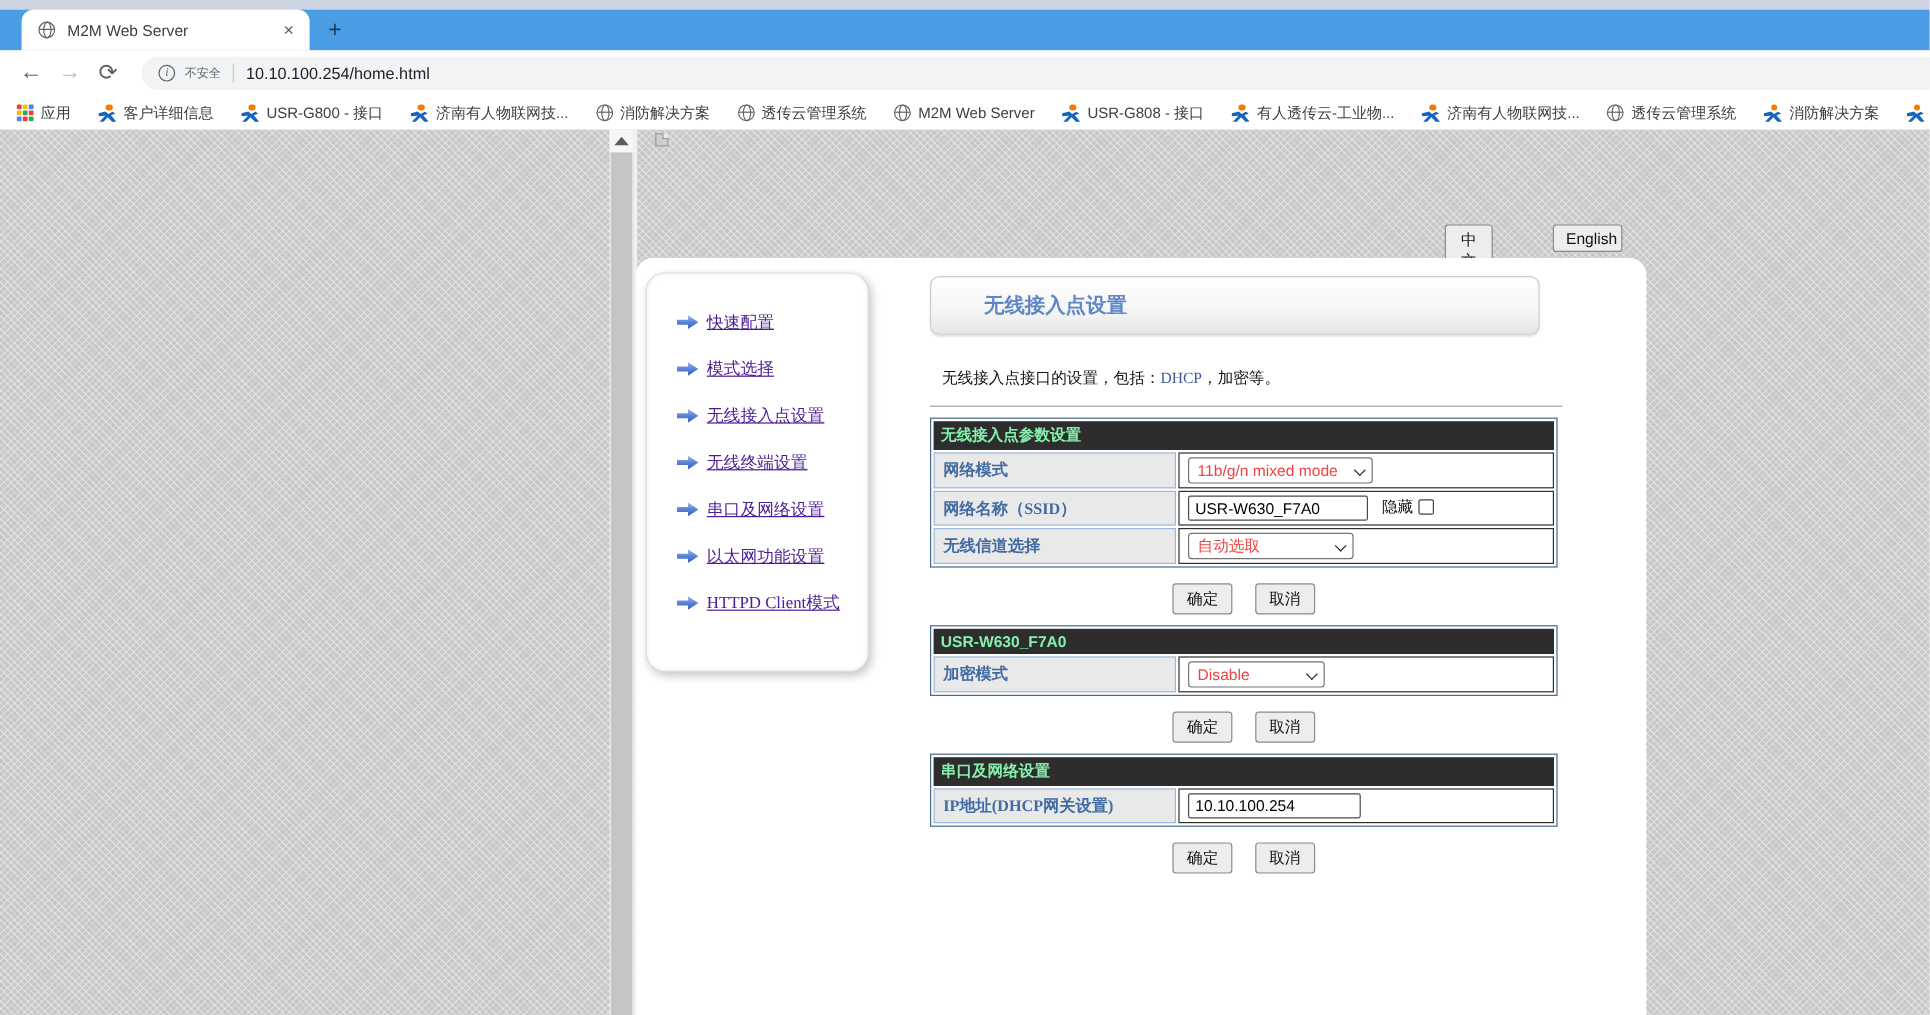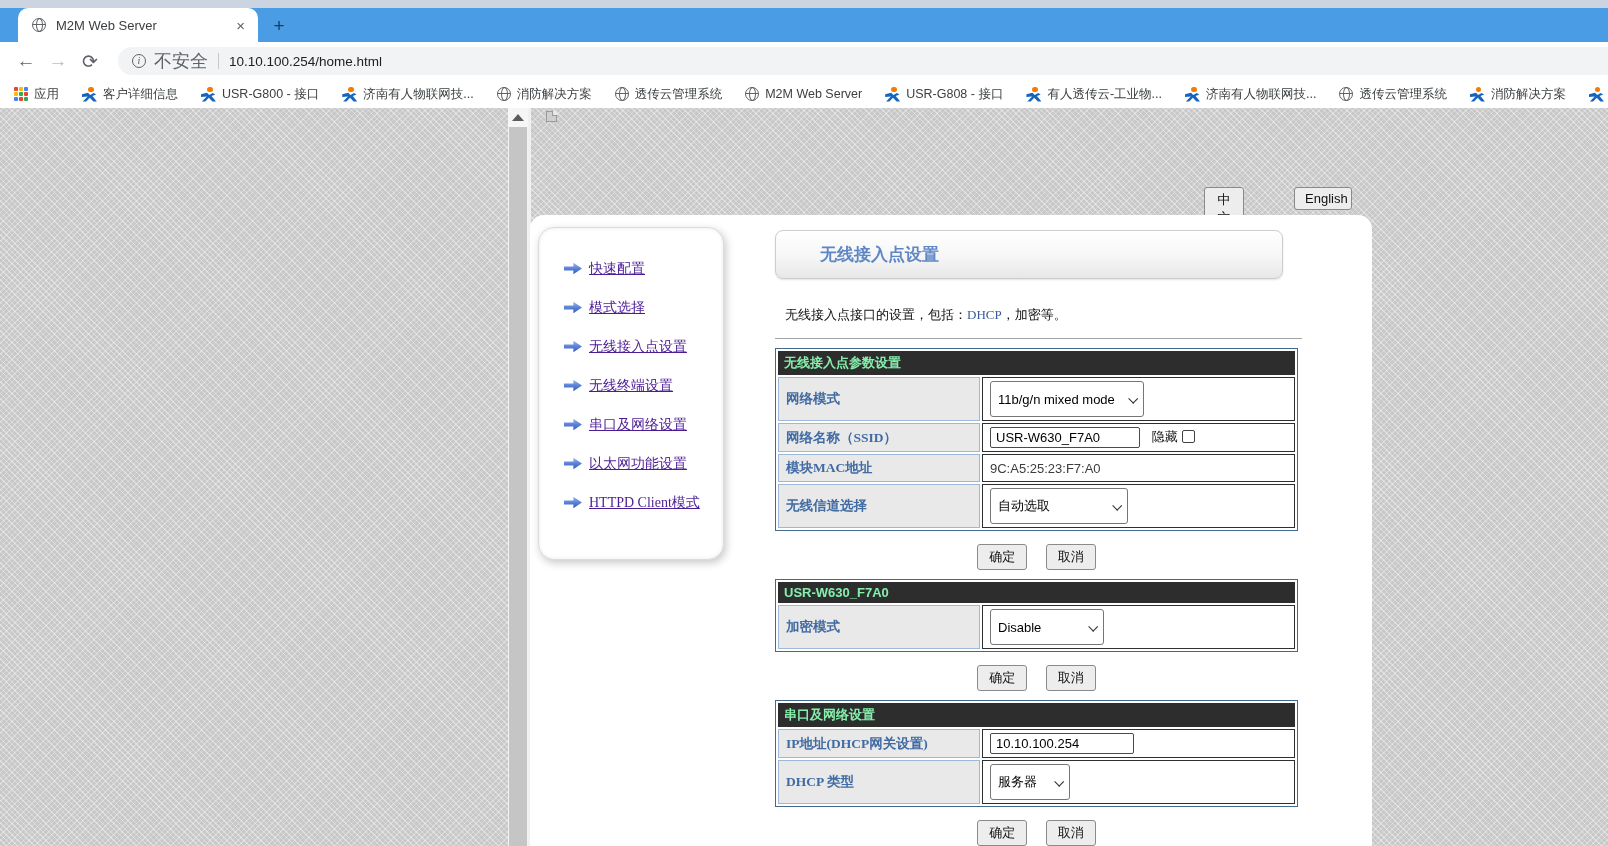--- a/index.html
+++ b/index.html
@@ -15,21 +15,21 @@
 
   .globe-ico { display:inline-block; position:relative; width:14px; height:14px; border:1.5px solid #5f6368; border-radius:50%; flex:none; }
   .globe-ico::before { content:""; position:absolute; left:0; right:0; top:4.5px; height:1.5px; background:#5f6368; }
   .globe-ico::after { content:""; position:absolute; left:3px; top:-1px; width:5px; height:12px; border:1.5px solid #5f6368; border-radius:50%; }
 
   .toolbar { position:absolute; left:0; top:42px; width:1608px; height:38px; background:#fff; display:flex; align-items:center; }
   .nav-ico { font-size:19px; color:#5f6368; width:32px; text-align:center; }
   .nav-ico.disabled { color:#b9bec4; }
   .omnibox { position:absolute; left:118px; top:5px; width:1500px; height:28px; background:#f1f3f4; border-radius:14px; display:flex; align-items:center; padding-left:14px; }
   .info-ico { width:14px; height:14px; border:1.5px solid #5f6368; border-radius:50%; color:#5f6368; font-size:10px; line-height:12px; text-align:center; font-family:"Liberation Serif",serif; font-style:italic; flex:none; }
-  .sec-label { color:#5f6368; font-size:18px; margin-left:8px;text-align:center; }
+  .sec-label { color:#5f6368; font-size:10px; margin-left:8px;text-align:center; }
   .omni-divider { width:1px; height:16px; background:#c6cacd; margin:0 10px; }
   .omni-url { color:#202124; font-size:13.5px; }
 
   .bookmarks-bar { position:absolute; left:0; top:80px; width:1608px; height:28px; background:#fff; display:flex; align-items:center; gap:23px; padding-left:14px; overflow:hidden; white-space:nowrap; }
   .bm-item { display:flex; align-items:center; gap:6px; font-size:12.5px; color:#3c4043; flex:none; }
   .apps-ico { display:grid; grid-template-columns:repeat(3,4px); grid-template-rows:repeat(3,4px); gap:1px; }
   .apps-ico i { border-radius:1px; }
   .usr-ico { position:relative; width:15px; height:15px; }
   .usr-ico::before { content:""; position:absolute; left:6px; top:0; width:5.5px; height:5.5px; border-radius:50%; background:#f57c00; }
   .usr-ico::after { content:""; position:absolute; left:0; top:3px; width:15px; height:12px; background:#1565c0; clip-path:polygon(0 40%, 40% 28%, 55% 45%, 78% 30%, 95% 42%, 70% 55%, 100% 100%, 76% 100%, 52% 68%, 28% 100%, 6% 100%, 38% 58%, 0 62%); }
@@ -64,21 +64,21 @@
   .title-banner { width:508px; height:49px; background:linear-gradient(180deg,#ffffff 0%, #f6f6f6 55%, #e7e7e7 100%); border:1px solid #cdcdcd; border-radius:8px; box-shadow:0 1px 2px rgba(0,0,0,.12); line-height:47px; padding-left:44px; font-size:17px; font-weight:bold; color:#5f87c5; }
   .desc { margin:27px 0 0 10px; font-family:"Liberation Serif",serif; font-size:13px; color:#111; }
   .desc .ssid { color:#3a5a9a; }
   .rule { margin-top:14px; border:none; border-top:1px solid #a5a5a5; width:100%; }
 
   table.cfg { width:523px; border:1px solid #44688e; border-collapse:separate; border-spacing:2px; background:#fff; margin-top:9px; }
   td.hdr { background:#2d2d2d; color:#86efac; font-weight:bold; font-size:13px; padding:3px 6px; height:20px; }
   td.lbl { width:202px; background:#e9e9e9; border:1px solid #9cb9d9; color:#416ba3; font-weight:bold; font-family:"Liberation Serif",serif; font-size:13.5px; padding:4px 7px; height:28px; }
   td.val { border:1px solid #2f2f2f; background:#fff; padding:3px 7px; font-size:13px; color:#222; }
 
-  .fselect { display:inline-flex; align-items:center; justify-content:space-between; border:1px solid #767676; border-radius:3px; background:#fff; height:36px; padding:0 7px; font-size:13px; color:#000000; vertical-align:middle; }
+  .fselect { display:inline-flex; align-items:center; justify-content:space-between; border:1px solid #767676; border-radius:3px; background:#fff; height:22px; padding:0 7px; font-size:13px; color:#ef4444; vertical-align:middle; }
   .chev { width:7px; height:7px; border-right:1.8px solid #2b2b2b; border-bottom:1.8px solid #2b2b2b; transform:rotate(45deg) translateY(-1px); flex:none; margin-left:8px; }
   .finput { height:21px; border:1px solid #4a4a4a; border-radius:2px; padding:0 5px; font-size:13px; color:#000; font-family:"Liberation Sans",sans-serif; vertical-align:middle; }
   .cbx { display:inline-block; width:13px; height:13px; border:1px solid #424242; border-radius:2px; background:#fff; vertical-align:-2px; margin-left:4px; }
   .suffix { font-size:13px; color:#111; margin-left:8px; }
   .mac-text { font-size:13px; color:#3d3d3d; }
 
   .btn-row { margin-top:13px; width:523px; text-align:center; }
   .btn-row .btn { margin:0 7px; padding:3px 11px; }
   .mt-t2 { margin-top:16px; }
   .mt-t3 { margin-top:29px; }
@@ -241,24 +241,20 @@
                 </span></td>
         </tr>
         <tr>
           <td class="lbl">网络名称（SSID）</td>
           <td class="val">
             <input class="finput" style="width: 150px;" value="USR-W630_F7A0">
             <span class="suffix">隐藏</span><span class="cbx"></span>
           </td>
         </tr>
         <tr>
-          <td class="lbl">模块MAC地址</td>
-          <td class="val"><span class="mac-text">9C:A5:25:23:F7:A0</span></td>
-        </tr>
-        <tr>
           <td class="lbl">无线信道选择</td>
           <td class="val"><span class="fselect" style="width:138px">
                   <span>自动选取</span>
                   <span class="chev"></span>
                 </span></td>
         </tr>
       </tbody>
         </table>
       <div class="btn-row">
         <button class="btn">确定</button>
@@ -286,27 +282,20 @@
 
       <table class="cfg mt-t3">
         <tbody>
             <tr>
               <td class="hdr" colspan="2">串口及网络设置</td>
             </tr>
         <tr>
           <td class="lbl">IP地址(DHCP网关设置)</td>
           <td class="val"><input class="finput" style="width: 144px;" value="10.10.100.254"></td>
         </tr>
-        <tr>
-          <td class="lbl">DHCP 类型</td>
-          <td class="val"><span class="fselect" style="width:80px">
-                  <span>服务器</span>
-                  <span class="chev"></span>
-                </span></td>
-        </tr>
       </tbody>
         </table>
       <div class="btn-row">
         <button class="btn">确定</button>
         <button class="btn">取消</button>
       </div>
     </div>
   </div>
 </div>
 

